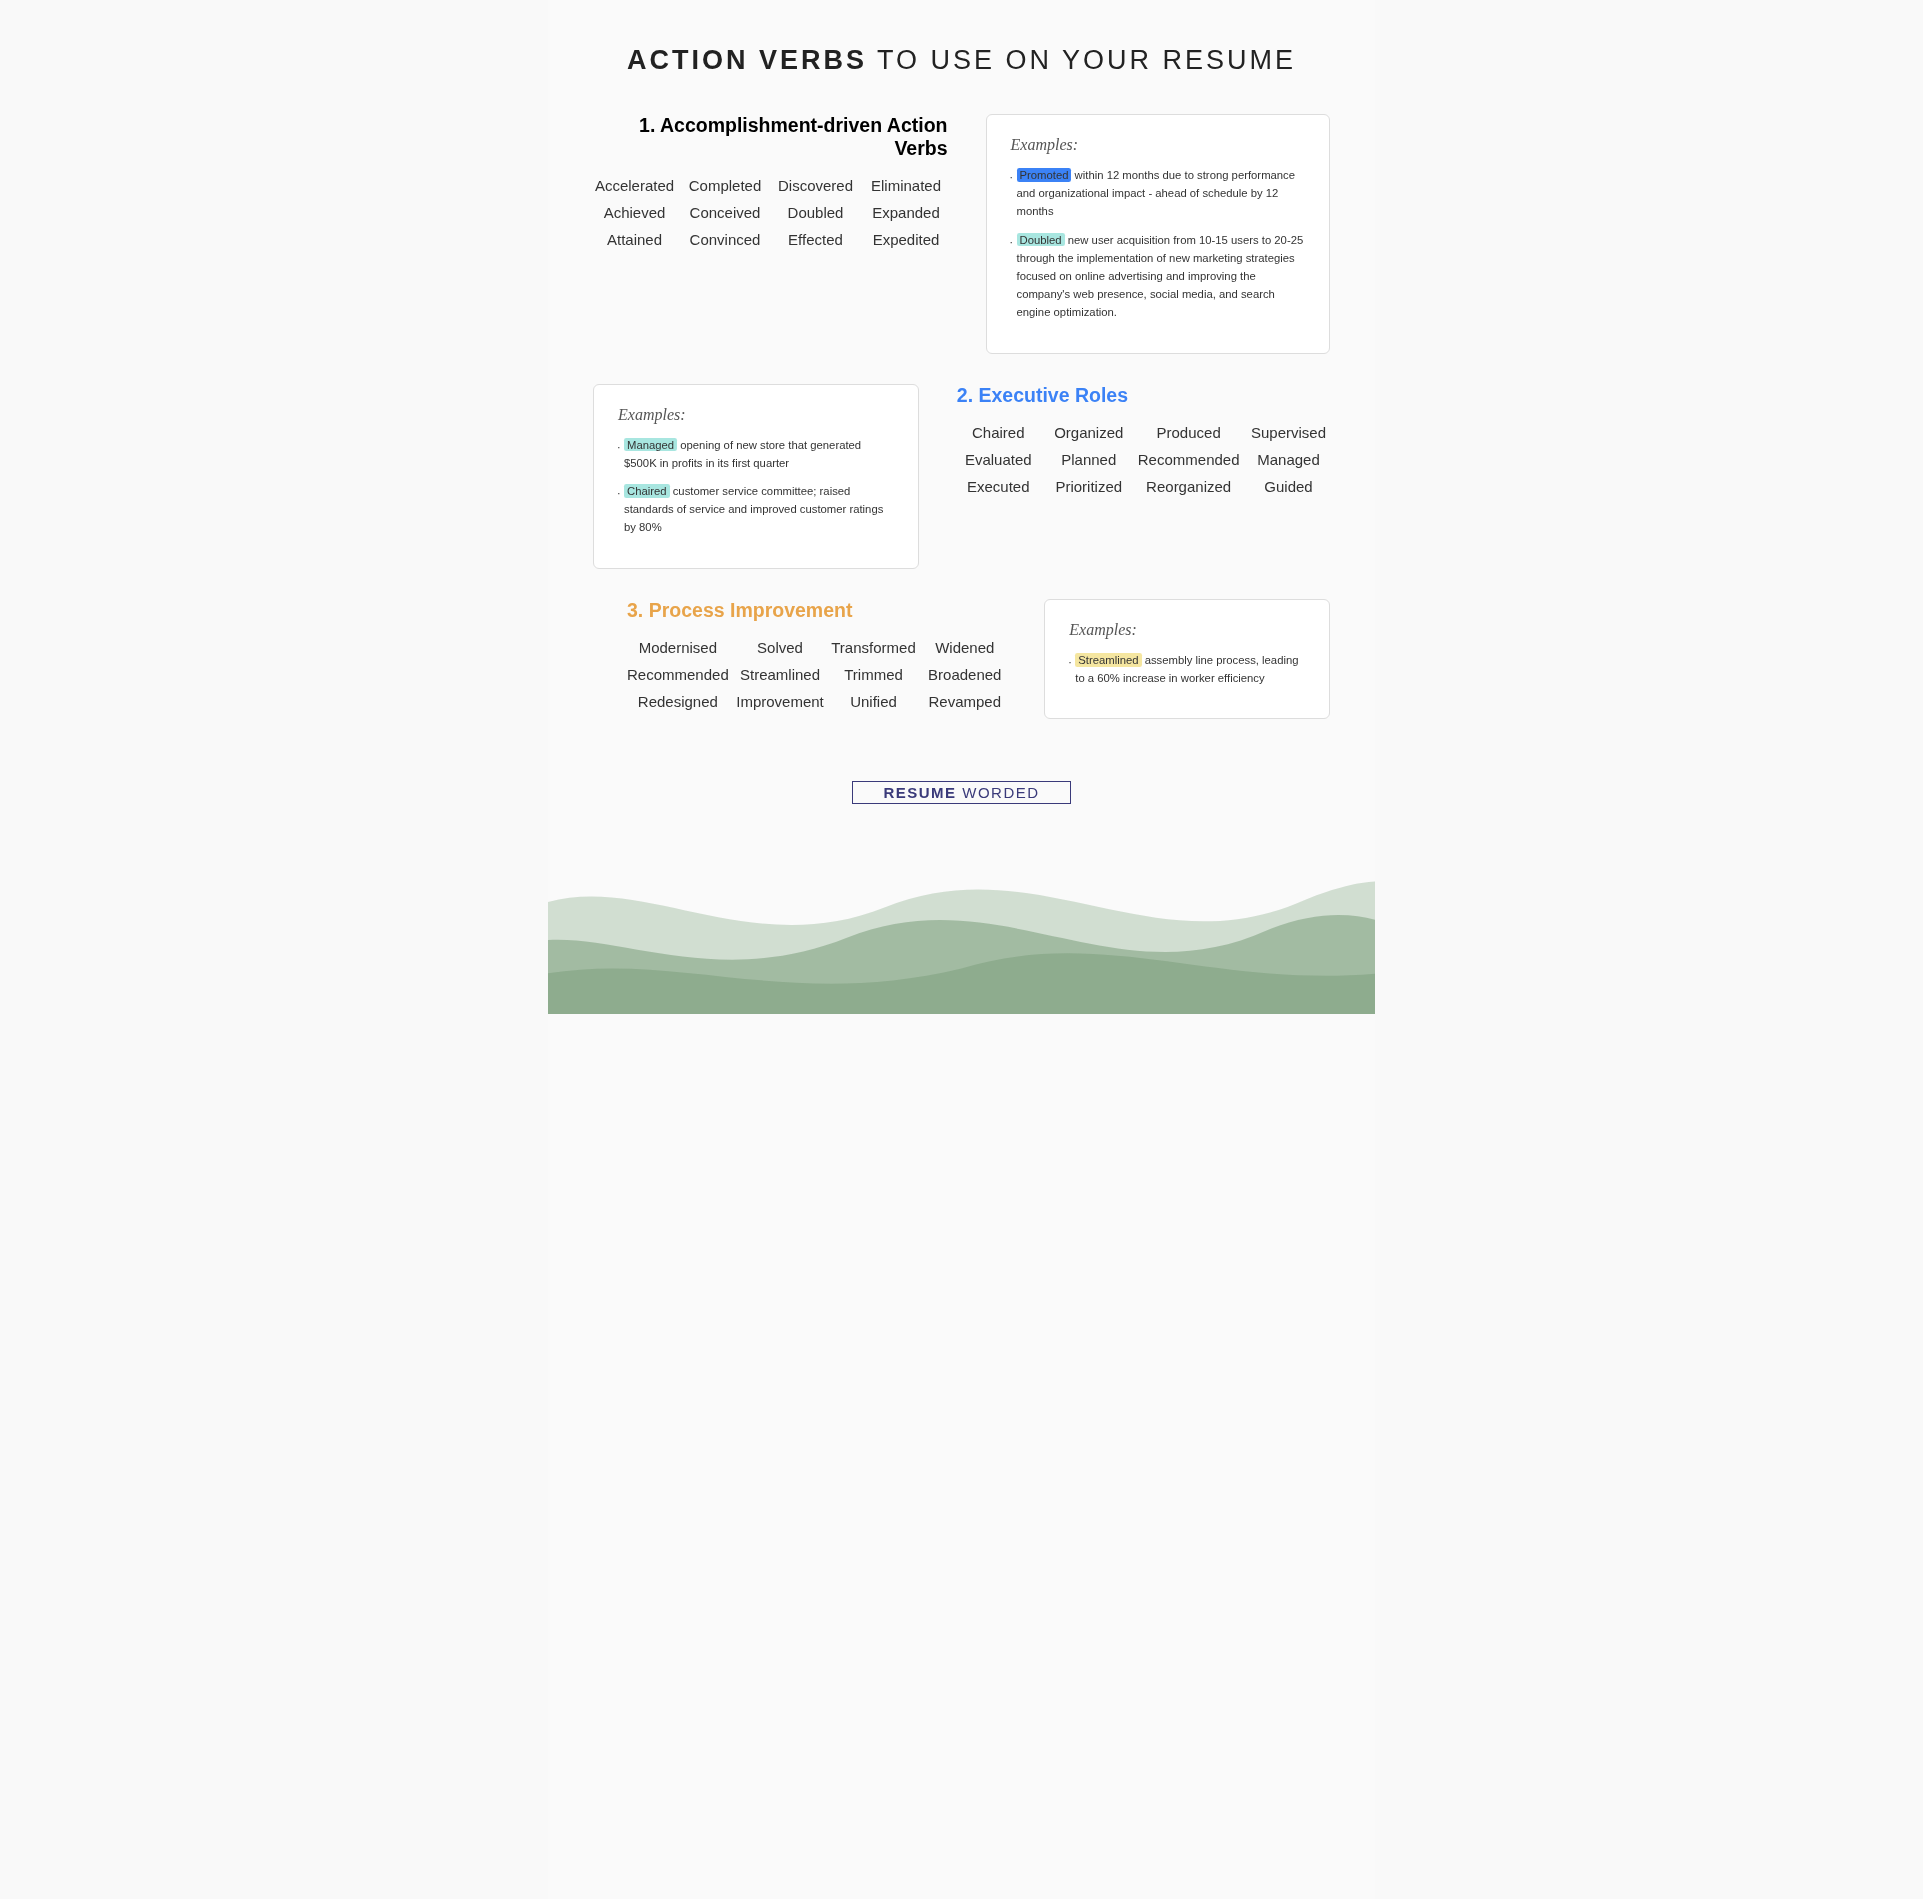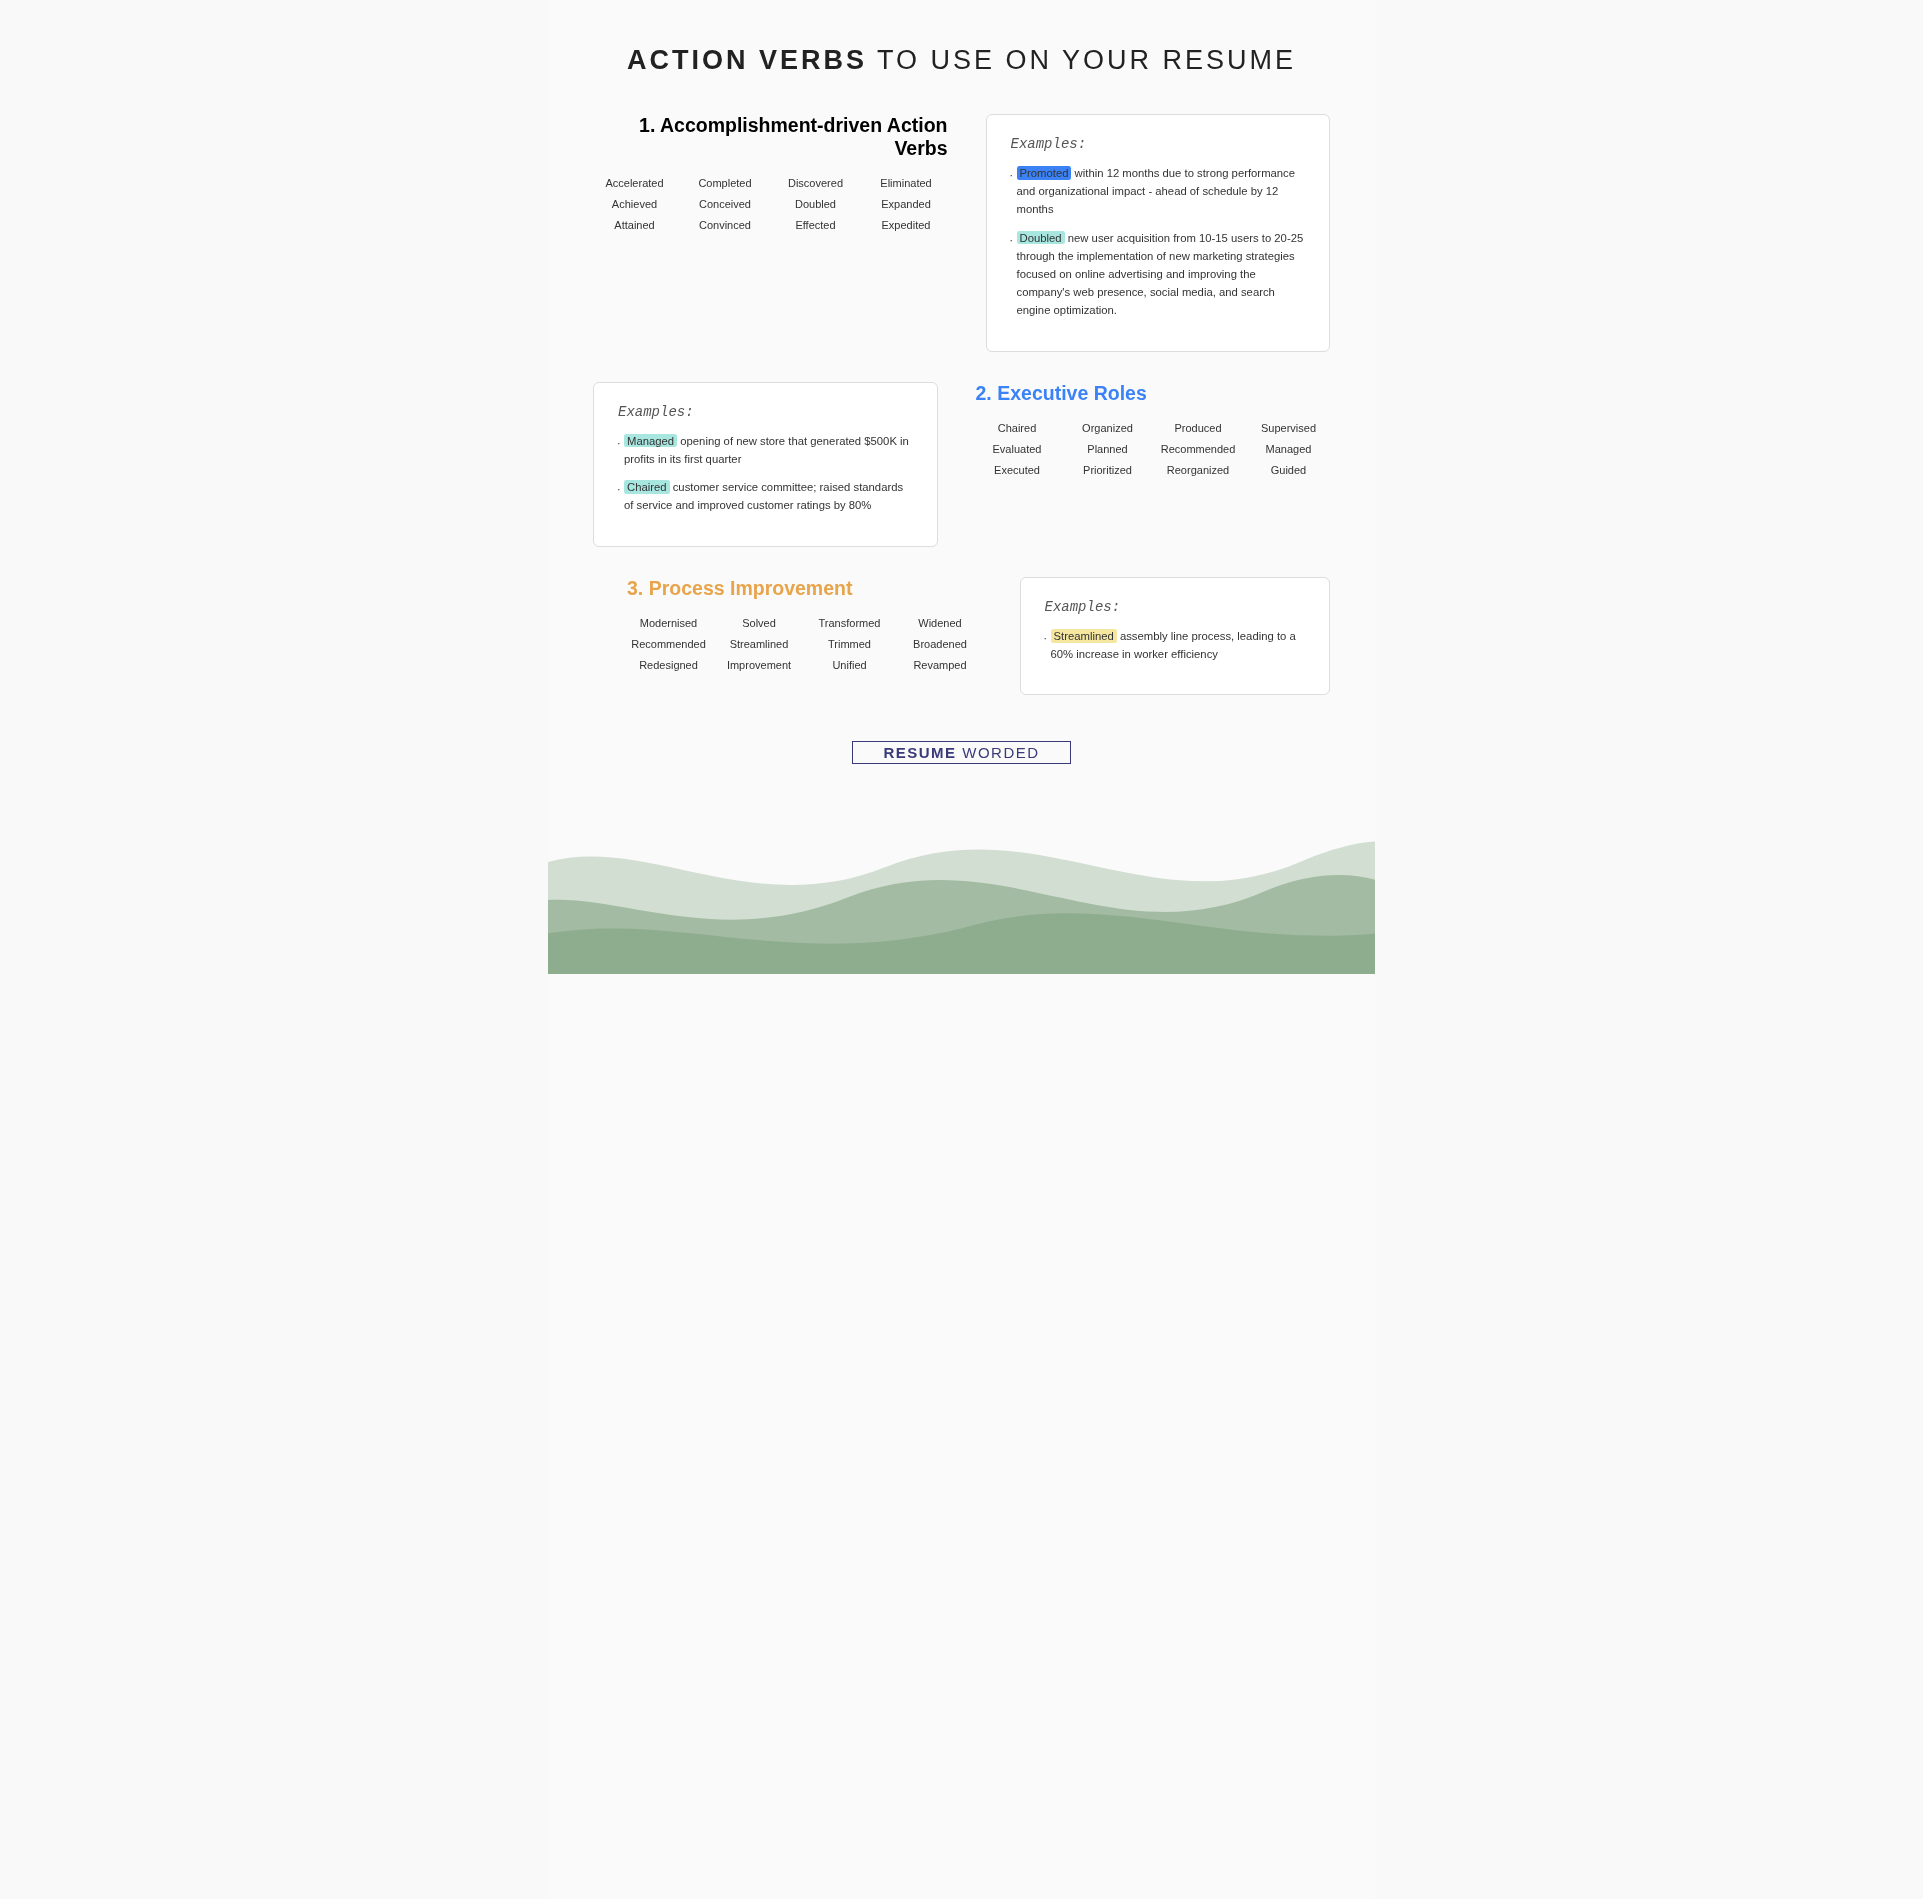--- a/index.html
+++ b/index.html
@@ -60,40 +60,40 @@
       font-family: 'Arial', sans-serif;
     }
     .word-column {
       display: flex;
       flex-direction: column;
       align-items: center;
       min-width: 83px;
       gap: 4.5px;
     }
     .word-item {
-      font-size: 11px;
+      font-size: 15px;
       color: #333;
       text-align: left;
       line-height: 1.5;
     }
 
     
     .example-box {
       border: 1.1px solid #ddd;
       border-radius: 6px;
       padding: 21px 24px;
       background: #fff;
       font-family: 'Arial', sans-serif;
     }
     .example-label {
       font-style: italic;
-      font-size: 14px;
+      font-size: 16px;
       color: #555;
       margin-bottom: 12px;
-      font-family: Liberation Mono, monospace;
+      font-family: Liberation Serif, serif;
     }
     .example-item {
       font-size: 11.3px;
       color: #333;
       margin-bottom: 10.5px;
       line-height: 1.6;
       padding-left: 6px;
       position: relative;
     }
     .example-item::before {

